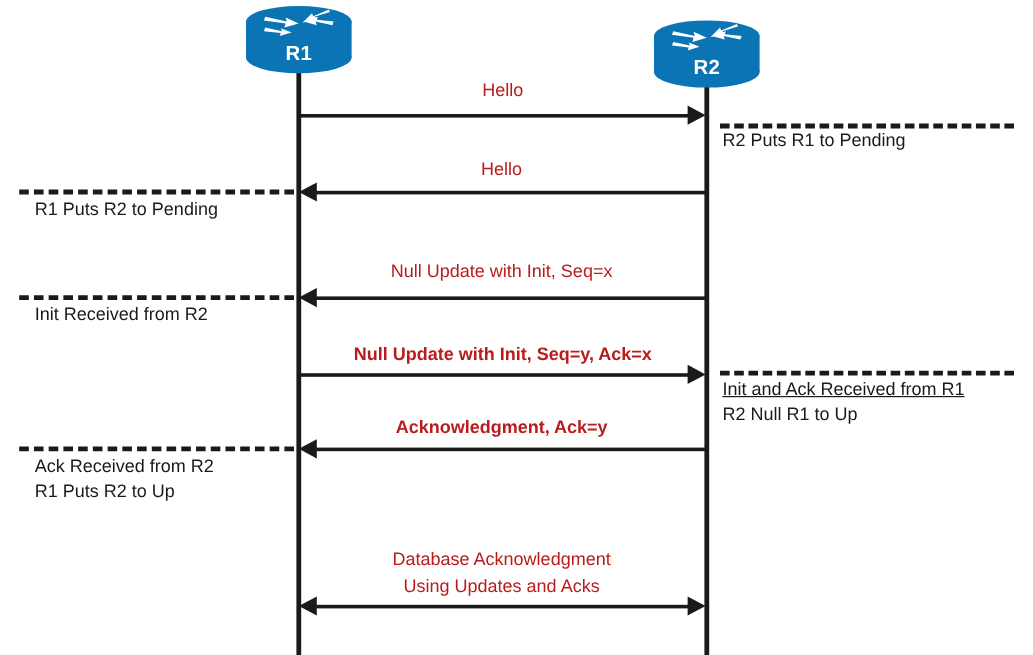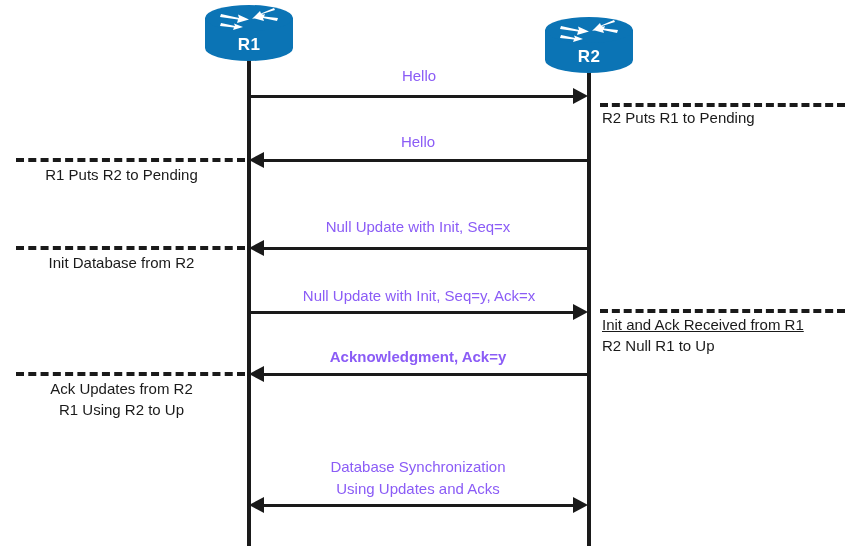--- a/index.html
+++ b/index.html
@@ -103,39 +103,40 @@
   .arrowhead.left {
     border-right: 15px solid #1a1a1a;
   }
 
   
   .msg-label {
     position: absolute;
     text-align: center;
     font-size: 15px;
     line-height: 20px;
-    color: #8b5cf6;
+    color: #b91c1c;
     white-space: nowrap;
   }
 
   
   .annot-dash {
     position: absolute;
     height: 0;
     border-top: 4px dashed #1a1a1a;
   }
   .annot-text {
     position: absolute;
     font-size: 15px;
     line-height: 21px;
     color: #1a1a1a;
     white-space: nowrap;
   }
   .annot-text.right-align {
-    text-align: center;
+    text-align: left;
+    padding-left: 29px;
   }
   .annot-text.left-align {
     text-align: left;
   }
 </style>
 </head>
 <body>
 
 <div id="diagram">
 
@@ -184,37 +185,37 @@
   <div class="arrowhead left" style="left:249px; top:152px;"></div>
 
   <div class="annot-dash" style="left:16px; top:158px; width:229px;"></div>
   <div class="annot-text right-align" style="left:0px; top:164px; width:243px;">R1 Puts R2 to Pending</div>
 
   <div class="msg-label" style="left:249px; top:217px; width:338px;">Null Update with Init, Seq=x</div>
   <div class="msg-line" style="left:263px; top:247px; width:326px;"></div>
   <div class="arrowhead left" style="left:249px; top:240px;"></div>
 
   <div class="annot-dash" style="left:16px; top:246px; width:229px;"></div>
-  <div class="annot-text right-align" style="left:0px; top:252px; width:243px;">Init Database from R2</div>
-
-  <div class="msg-label" style="left:249px; top:286px; width:340px;">Null Update with Init, Seq=y, Ack=x</div>
+  <div class="annot-text right-align" style="left:0px; top:252px; width:243px;">Init Received from R2</div>
+
+  <div class="msg-label" style="left:249px; top:286px; width:340px;font-weight:bold;">Null Update with Init, Seq=y, Ack=x</div>
   <div class="msg-line" style="left:249px; top:311px; width:325px;"></div>
   <div class="arrowhead right" style="left:573px; top:304px;"></div>
 
   <div class="annot-dash" style="left:600px; top:309px; width:245px;"></div>
   <div class="annot-text left-align" style="left:602px; top:314px; width:258px;text-decoration:underline;">Init and Ack Received from R1</div>
   <div class="annot-text left-align" style="left:602px; top:335px; width:258px;">R2 Null R1 to Up</div>
 
   <div class="msg-label" style="left:249px; top:347px; width:338px;font-weight:bold;">Acknowledgment, Ack=y</div>
   <div class="msg-line" style="left:263px; top:373px; width:326px;"></div>
   <div class="arrowhead left" style="left:249px; top:366px;"></div>
 
   <div class="annot-dash" style="left:16px; top:372px; width:229px;"></div>
-  <div class="annot-text right-align" style="left:0px; top:378px; width:243px;">Ack Updates from R2</div>
-  <div class="annot-text right-align" style="left:0px; top:399px; width:243px;">R1 Using R2 to Up</div>
-
-  <div class="msg-label" style="left:249px; top:457px; width:338px;">Database Synchronization</div>
+  <div class="annot-text right-align" style="left:0px; top:378px; width:243px;">Ack Received from R2</div>
+  <div class="annot-text right-align" style="left:0px; top:399px; width:243px;">R1 Puts R2 to Up</div>
+
+  <div class="msg-label" style="left:249px; top:457px; width:338px;">Database Acknowledgment</div>
   <div class="msg-label" style="left:249px; top:479px; width:338px;">Using Updates and Acks</div>
   <div class="msg-line" style="left:263px; top:504px; width:311px;"></div>
   <div class="arrowhead left" style="left:249px; top:497px;"></div>
   <div class="arrowhead right" style="left:573px; top:497px;"></div>
 
 </div>
 
 </body></html>

